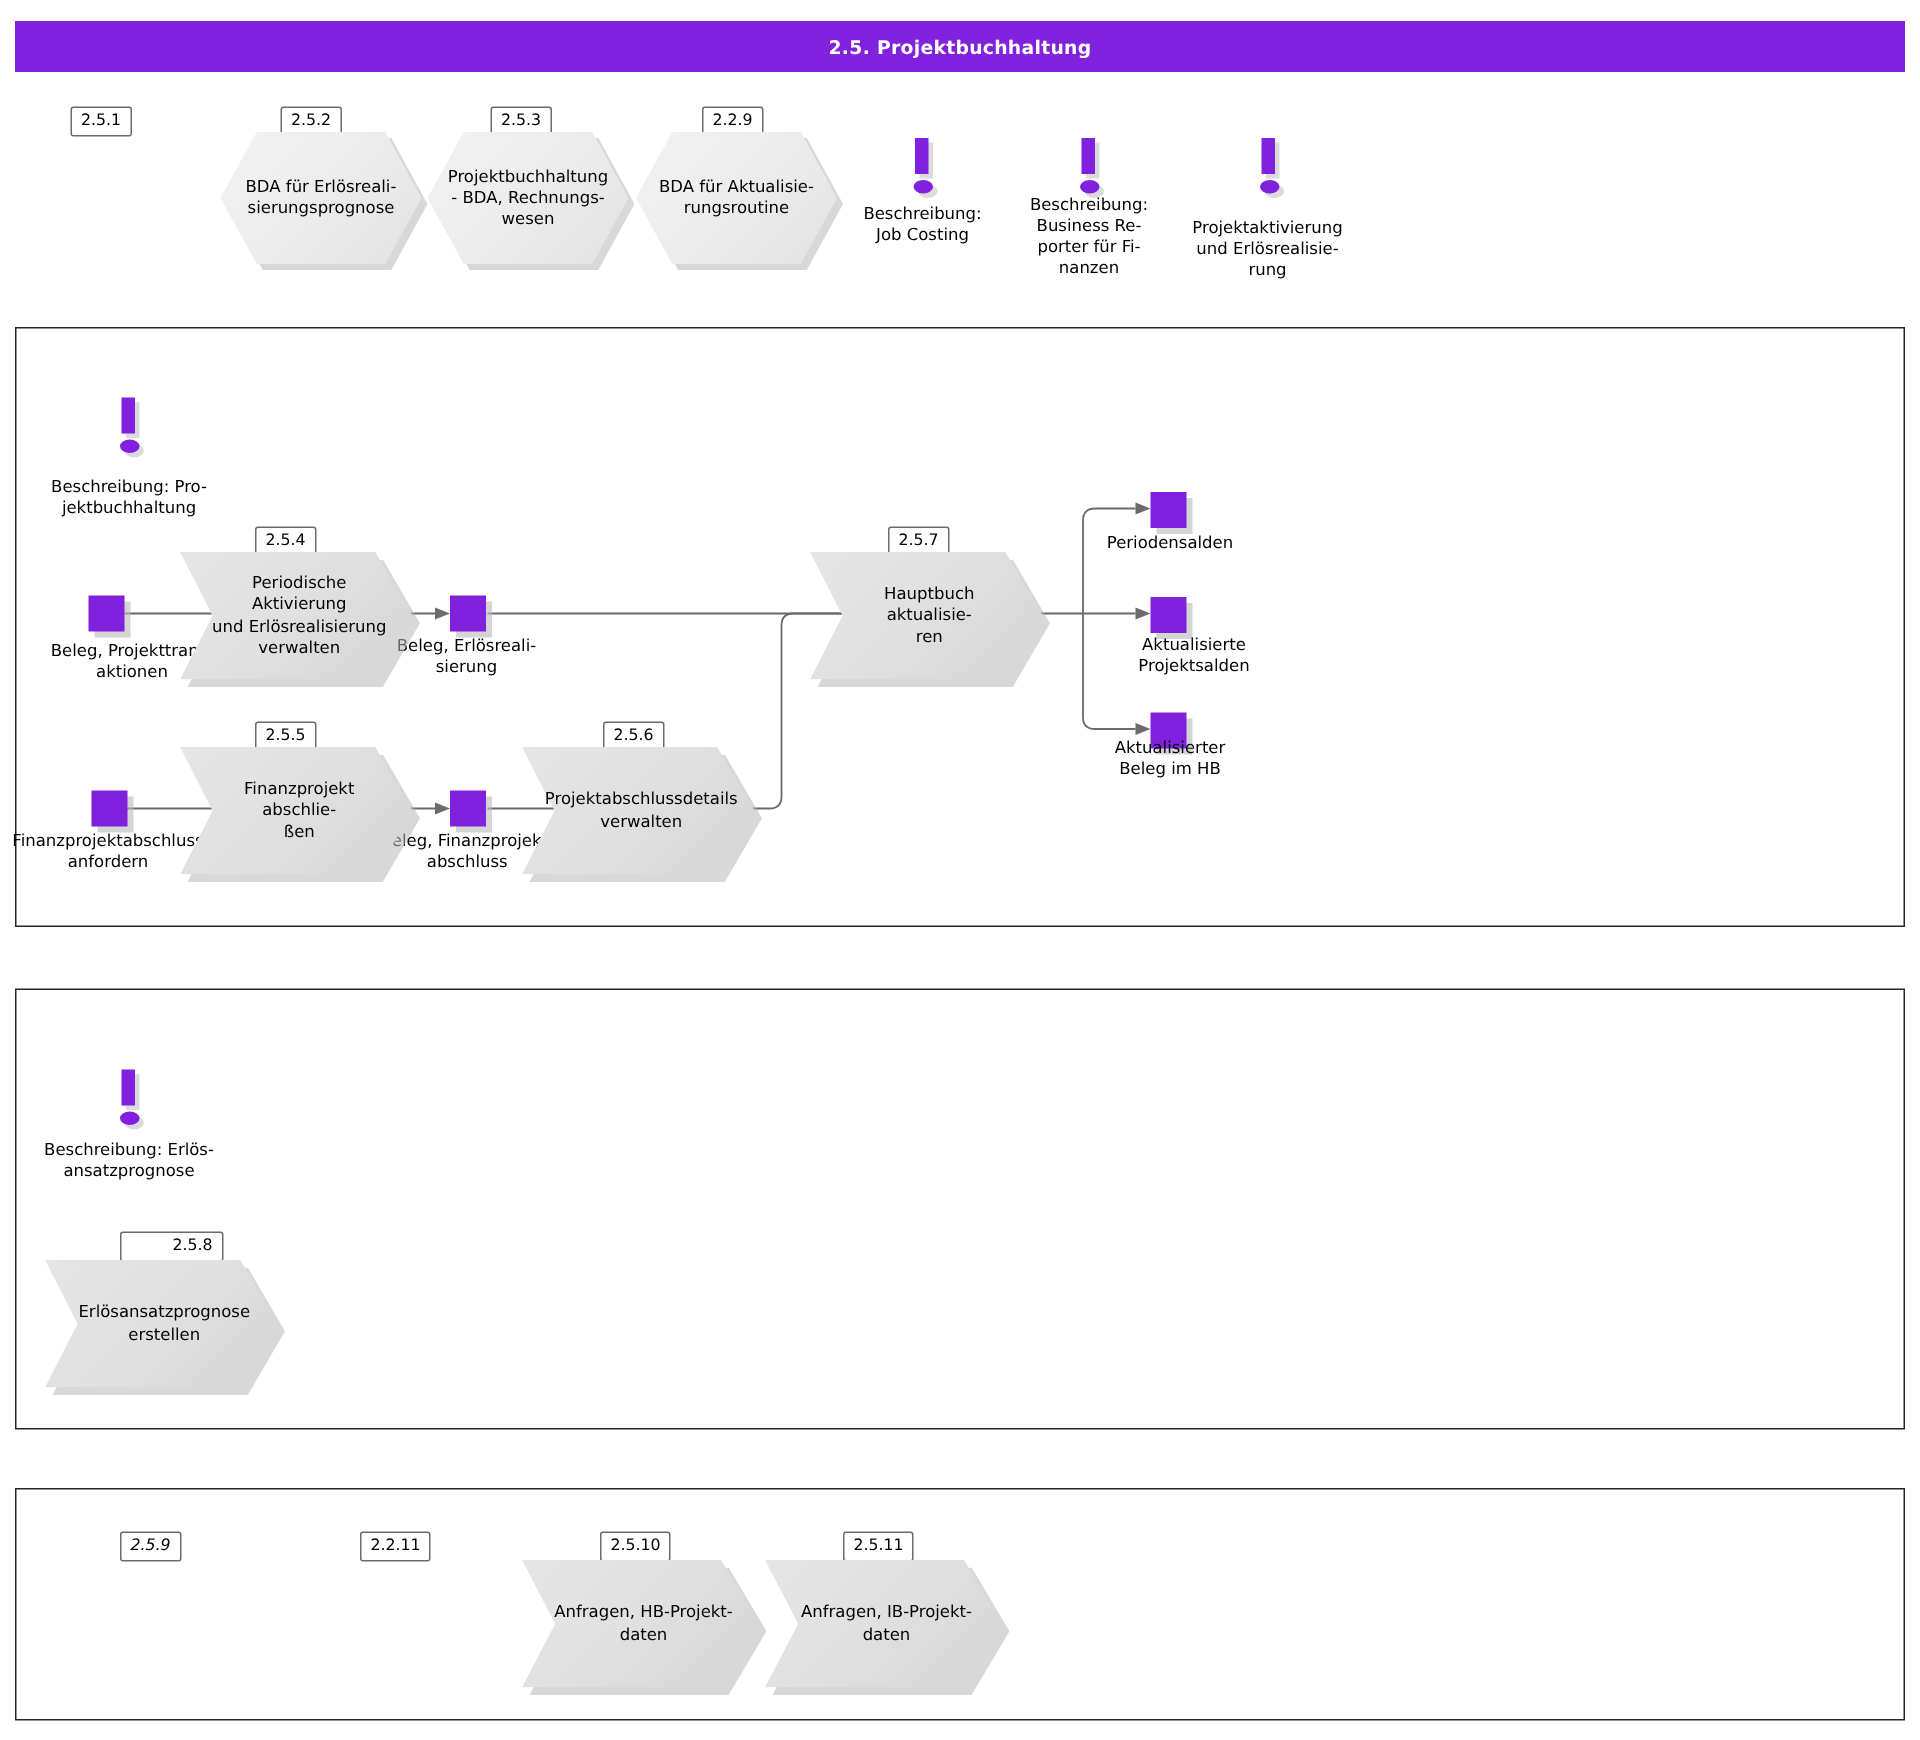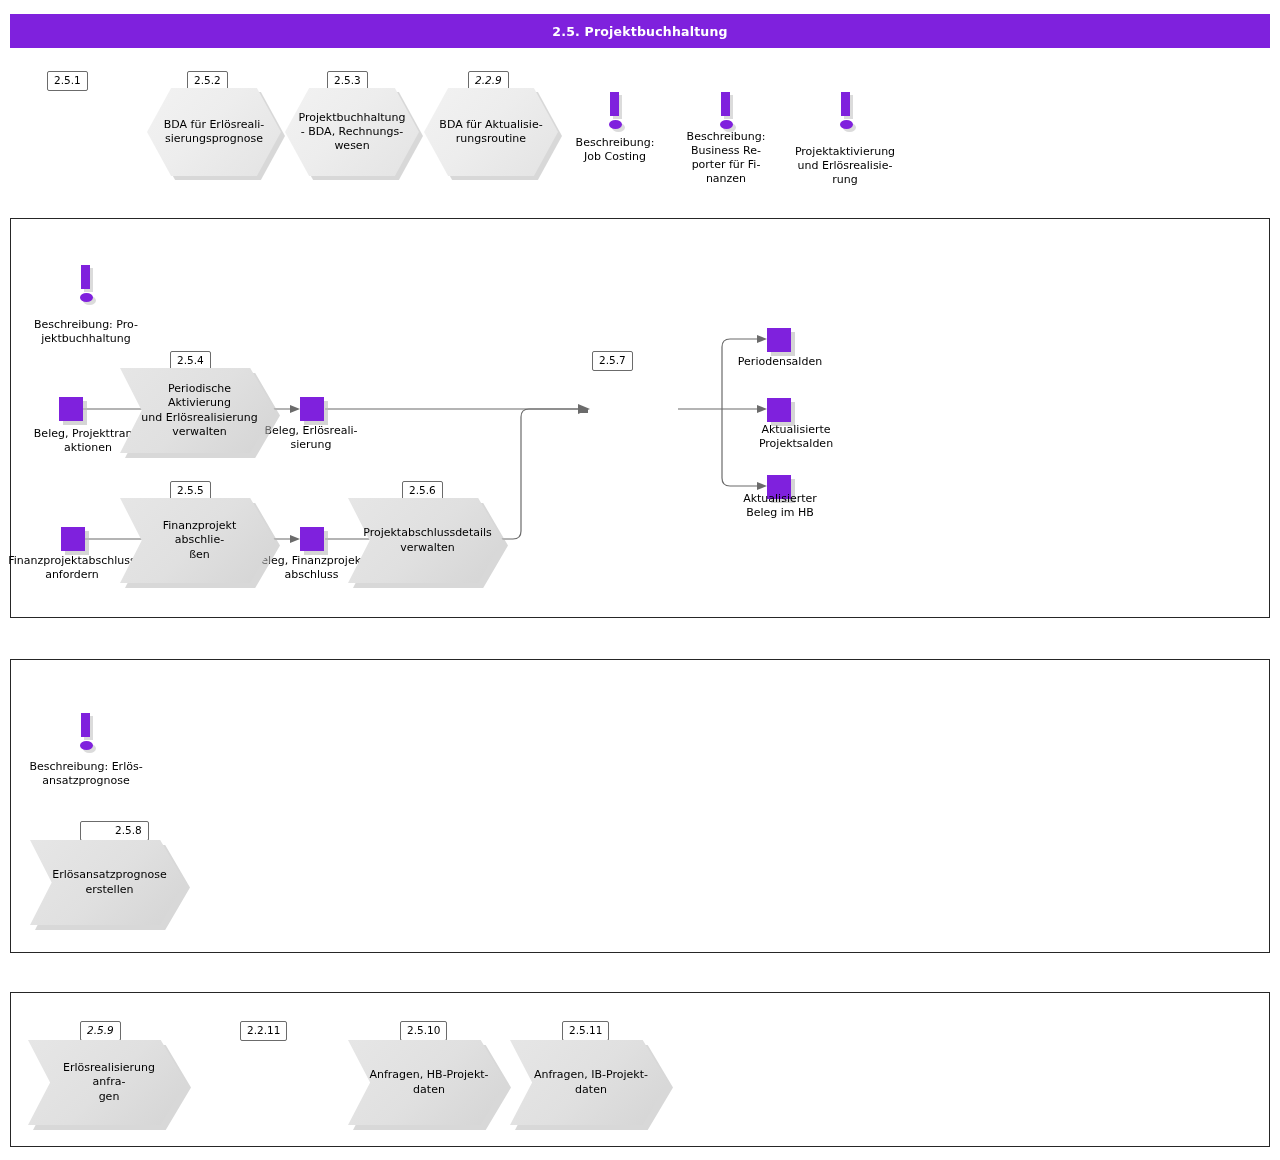--- a/index.html
+++ b/index.html
@@ -166,21 +166,21 @@
   <div class="hexwrap" style="left:285px;top:88px;width:134px;height:88px;">
     <div class="hex">
         <div class="shadow"></div>
         <div class="body"></div>
       </div>
     <div class="label">Projektbuchhaltung
 - BDA, Rechnungs-
 wesen</div>
   </div>
 
-  <div class="numtag" style="left:468px;top:71px;font-style:italic;">2.2.9</div>
+  <div class="numtag" style="left:468px;top:71px;">2.2.9</div>
   <div class="hexwrap" style="left:424px;top:88px;width:134px;height:88px;">
     <div class="hex">
         <div class="shadow"></div>
         <div class="body"></div>
       </div>
     <div class="label">BDA für Aktualisie-
 rungsroutine</div>
   </div>
 
   <div class="excl" style="left:602px;top:92px;">
@@ -329,20 +329,28 @@
   <div class="chevwrap" style="left:348px;top:498px;width:155px;height:85px;">
     <div class="chev">
         <div class="shadow"></div>
         <div class="body"></div>
       </div>
     <div class="label">Projektabschlussdetails
 verwalten</div>
   </div>
 
   <div class="numtag" style="left:592px;top:351px;">2.5.7</div>
+  <div class="chevwrap" style="left:540px;top:368px;width:155px;height:85px;">
+    <div class="chev">
+        <div class="shadow"></div>
+        <div class="body"></div>
+      </div>
+    <div class="label">Hauptbuch aktualisie-
+ren</div>
+  </div>
 
   <div class="group" style="left:10px;top:659px;width:1260px;height:294px;"></div>
 
   <div class="excl" style="left:73px;top:713px;">
     <div class="sh-bar"></div>
       <div class="sh-dot"></div>
       <div class="bar"></div>
       <div class="dot"></div>
   </div>
   <div class="caption" style="left:20px;top:760px;width:132px;">Beschreibung: Erlös-
@@ -354,28 +362,20 @@
         <div class="shadow"></div>
         <div class="body"></div>
       </div>
     <div class="label">Erlösansatzprognose
 erstellen</div>
   </div>
 
   <div class="group" style="left:10px;top:992px;width:1260px;height:155px;"></div>
 
   <div class="numtag" style="left:80px;top:1021px;font-style:italic;">2.5.9</div>
-  <div class="chevwrap" style="left:28px;top:1040px;width:158px;height:85px;">
-    <div class="chev">
-        <div class="shadow"></div>
-        <div class="body"></div>
-      </div>
-    <div class="label">Erlösrealisierung anfra-
-gen</div>
-  </div>
 
   <div class="numtag" style="left:240px;top:1021px;">2.2.11</div>
 
   <div class="numtag" style="left:400px;top:1021px;">2.5.10</div>
   <div class="chevwrap" style="left:348px;top:1040px;width:158px;height:85px;">
     <div class="chev">
         <div class="shadow"></div>
         <div class="body"></div>
       </div>
     <div class="label">Anfragen, HB-Projekt-

